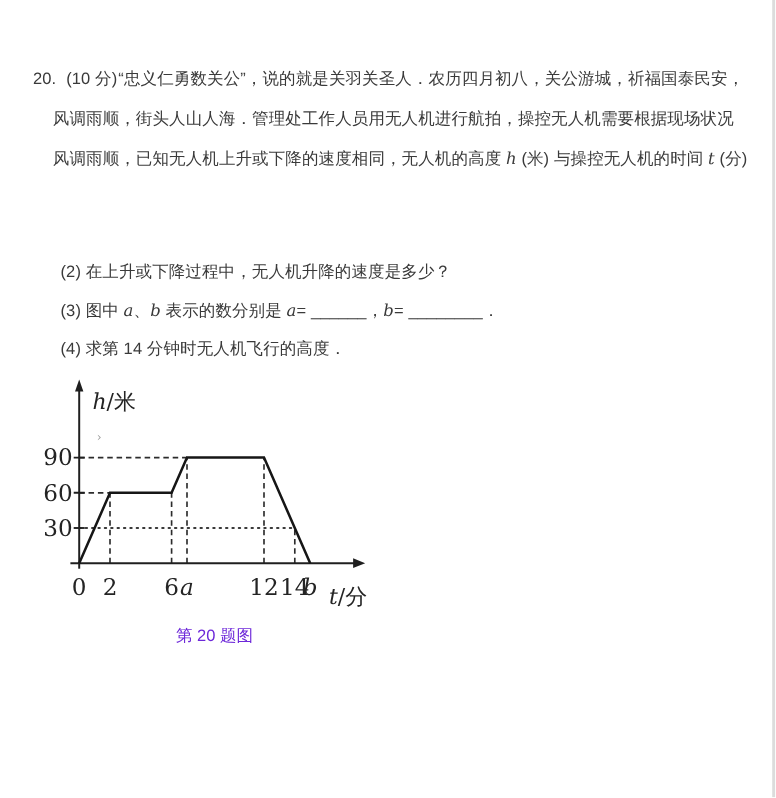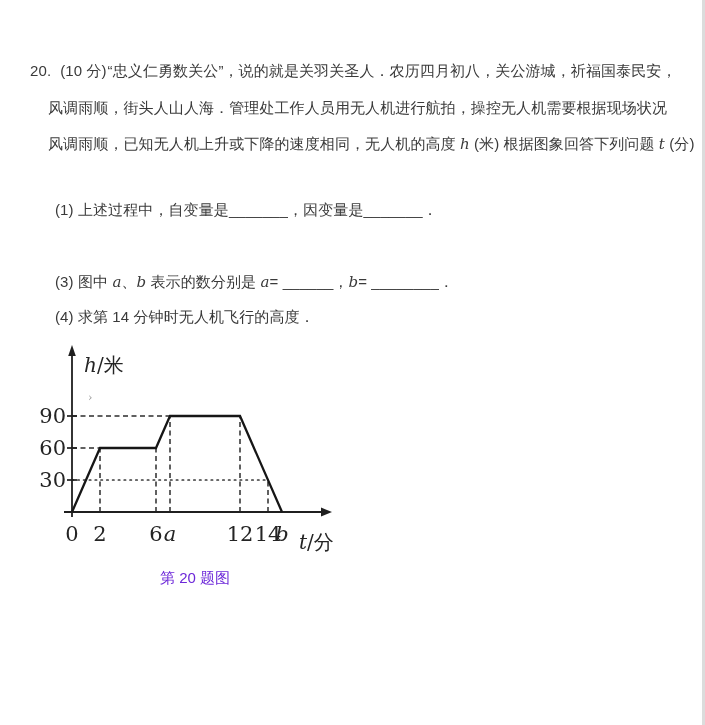--- a/index.html
+++ b/index.html
@@ -44,25 +44,25 @@
 
 <div class="page">
 
   <div class="tline" style="left:30px; top:62px">
     <span class="num-prefix">20.</span><span class="score">(10 分)</span><span>“忠义仁勇数关公”，说的就是关羽关圣人．农历四月初八，关公游城，祈福国泰民安，</span>
   </div>
 
   <div class="tline" style="left:48px; top:99px">风调雨顺，街头人山人海．管理处工作人员用无人机进行航拍，操控无人机需要根据现场状况</div>
 
   <div class="tline" style="left:48px; top:135px">
-    <span>风调雨顺，已知无人机上升或下降的速度相同，无人机的高度 </span><span class="var">h</span><span> (米) 根据图象回答下列问题 </span><span class="var">t</span><span> (分)</span>
+    <span>风调雨顺，已知无人机上升或下降的速度相同，无人机的高度 </span><span class="var">h</span><span> (米) 与操控无人机的时间 </span><span class="var">t</span><span> (分)</span>
   </div>
 
 
-  <div class="tline" style="left:55px; top:201px">(1) 上述过程中，自变量是_______，因变量是_______．</div>
+  <div class="tline" style="left:55px; top:238px">(2) 在上升或下降过程中，无人机升降的速度是多少？</div>
   <div class="tline" style="left:55px; top:273px">
     <span>(3) 图中 </span><span class="var">a</span><span>、</span><span class="var">b</span><span> 表示的数分别是 </span><span class="var">a</span><span>= </span><span>______</span><span>，</span><span class="var">b</span><span>= </span><span>________</span><span>．</span>
   </div>
   <div class="tline" style="left:55px; top:308px">(4) 求第 14 分钟时无人机飞行的高度．</div>
 
   <svg id="graph-svg" class="graph-svg" width="300" height="235" viewBox="40 335 300 235">
     <g id="guides">
         <line x1="72" y1="416" x2="170" y2="416" class="guide dashed"></line>
         <line x1="72" y1="448" x2="100" y2="448" class="guide dashed"></line>
         <line x1="72" y1="480" x2="268" y2="480" class="guide dotted"></line>

